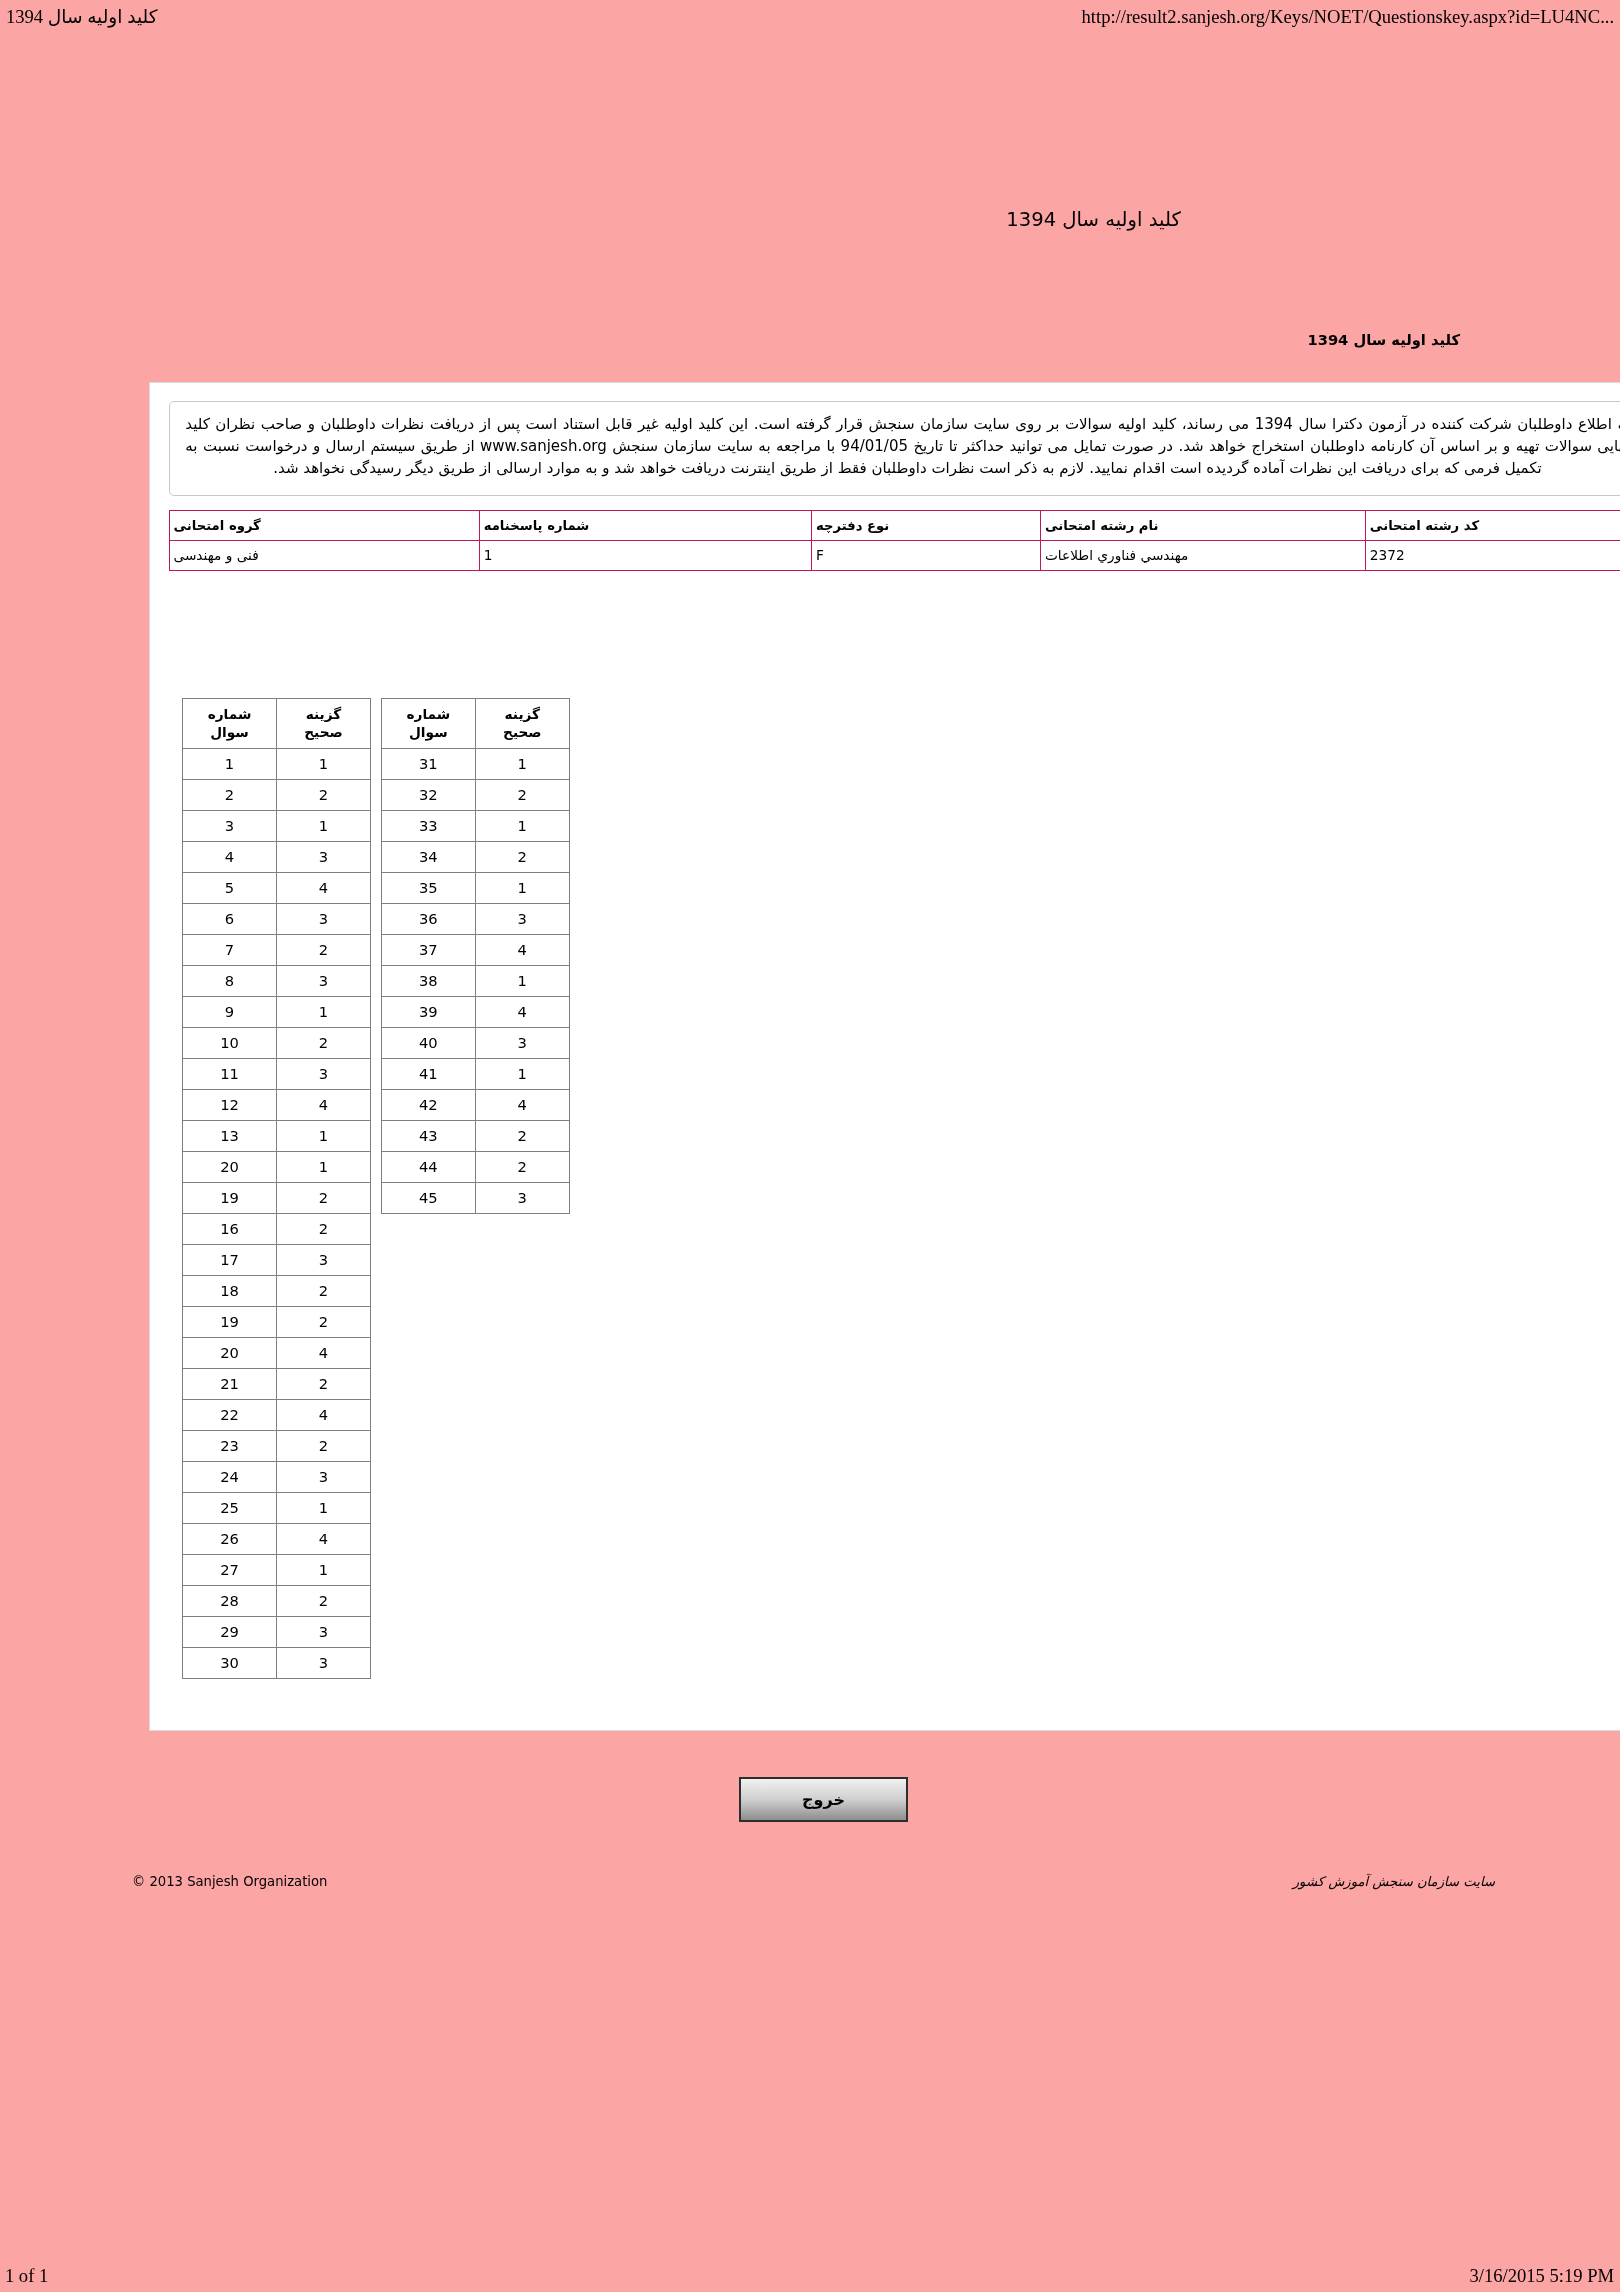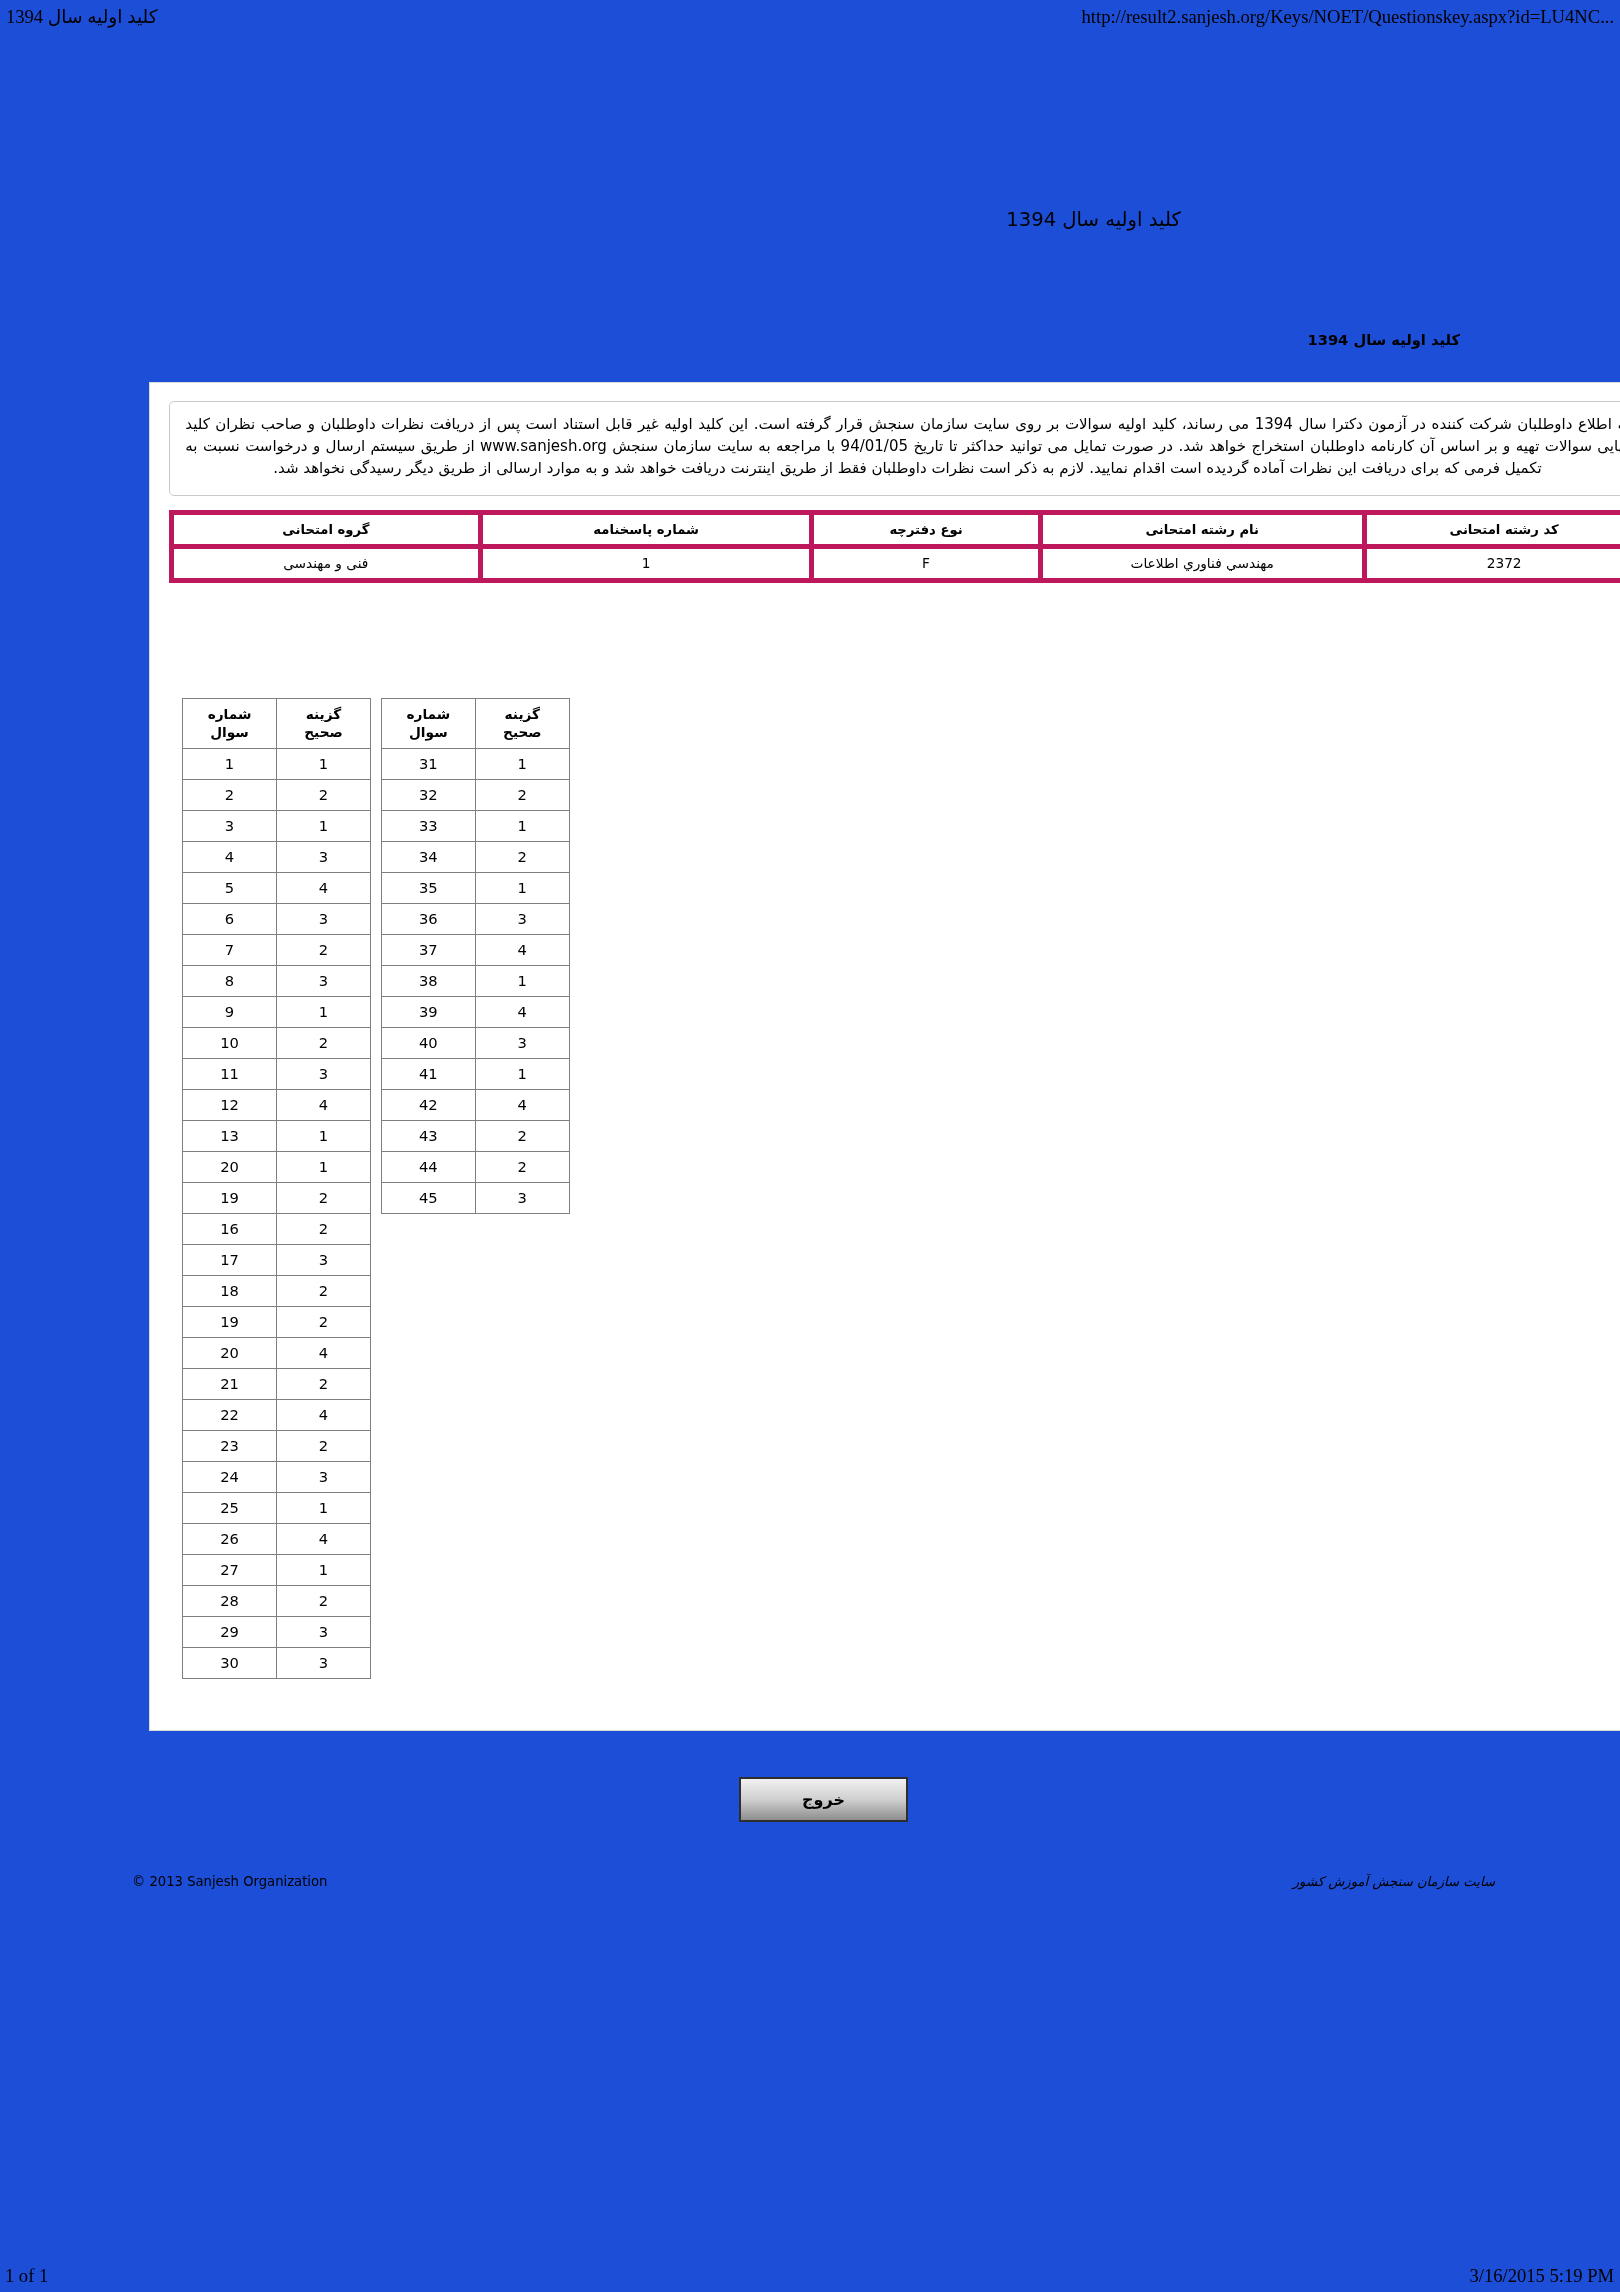--- a/index.html
+++ b/index.html
@@ -1,17 +1,17 @@
 <!DOCTYPE html>
 <html><head>
 <meta charset="utf-8">
 <style>
   * { margin:0; padding:0; box-sizing:border-box; }
   body { background:#ffffff; font-family:"DejaVu Sans", sans-serif; color:#000; }
-  .page { position:relative; width:1620px; height:2293px; background:#1d4ed8; overflow:hidden;padding-left:21px; }
+  .page { position:relative; width:1620px; height:2293px; background:#fca5a5; overflow:hidden;padding-left:21px; }
 
   
   .print-header { position:absolute; top:5.9px; left:5.9px; right:5.9px;
     display:flex; justify-content:space-between; align-items:flex-start;
     font-family:"Liberation Serif","DejaVu Sans",serif; font-size:18.6px; direction:ltr; }
   .print-footer { position:absolute; bottom:5.9px; left:4.9px; right:5.9px;
     display:flex; justify-content:space-between; align-items:flex-end;
     font-family:"Liberation Serif","DejaVu Sans",serif; font-size:18.6px; direction:ltr; }
 
   .main-title { position:absolute; top:208px; left:566px; width:1055px;
@@ -22,21 +22,21 @@
 
   .panel { position:absolute; top:382px; left:149px; width:1517px; height:1349px;
     border:1px solid #dadada; background:#fff; }
 
   .notice { margin:17.6px 18.6px 0 18.6px; border:1px solid #c9c9c9; border-radius:4.9px;
     padding:11.8px 15.7px 15.7px 15.7px; direction:rtl; text-align:justify; text-align-last:center;
     font-size:15px; line-height:22px; }
 
   .info-table { margin:13.7px 18.6px 0 18.6px; width:calc(100% - 37px);
     border-collapse:collapse; direction:rtl; }
-  .info-table th, .info-table td { border:5px solid #be185d; text-align:center; }
+  .info-table th, .info-table td { border:1px solid #be185d; text-align:left; }
   .info-table th { font-size:13.2px; font-weight:bold; padding:6.9px 3.9px; }
   .info-table td { font-size:13.7px; padding:6.9px 3.9px; }
   .ic0 { width:19%; } .ic1 { width:22%; } .ic2 { width:15.5%; } .ic3 { width:22.5%; } .ic4 { width:21%; }
 
   .answer-tables { position:absolute; left:32px; top:315px;
     display:flex; gap:9.8px; align-items:flex-start; direction:ltr; }
   .key-table { border-collapse:collapse; background:#fff; }
   .key-table th, .key-table td { border:1px solid #7f7f7f; width:94px; text-align:center; }
   .key-table th { font-size:13.7px; font-weight:bold; padding:5.9px 0; direction:rtl; }
   .key-table th .hl { display:block; line-height:18.6px; }

